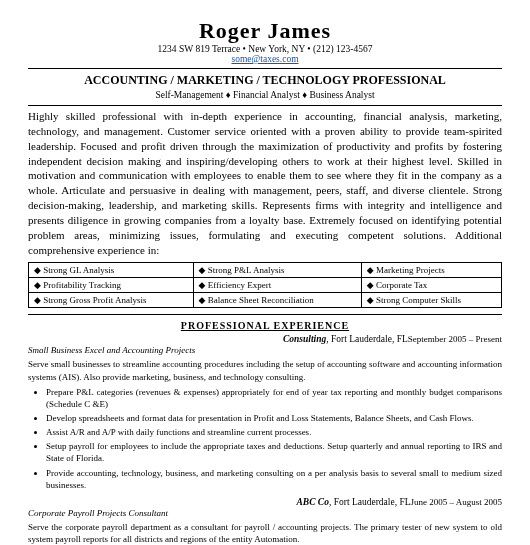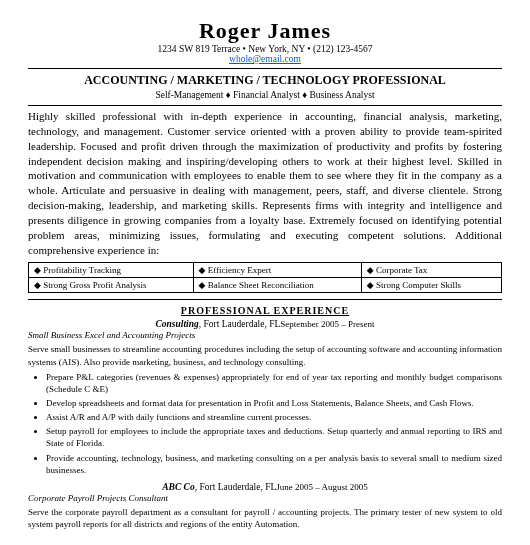--- a/index.html
+++ b/index.html
@@ -70,21 +70,21 @@
       margin-bottom: 6px;
       font-size: 9px;
     }
     .skills-table td {
       border: 1px solid #000;
       padding: 2px 5px;
       vertical-align: middle;
     }
     .exp-header {
       display: flex;
-      justify-content: center;
+      justify-content: flex-end;
       align-items: baseline;
       margin-bottom: 1px;
     }
     .exp-company-name {
       font-weight: bold;
       font-style: italic;
       font-size: 9.5px;
     }
     .exp-location {
       font-size: 9.5px;
@@ -118,35 +118,40 @@
       margin-bottom: 6px;
     }
   </style>
 </head>
 <body>
 
 <div class="header">
   <div class="header-name">Roger James</div>
   <div class="header-address">1234 SW 819 Terrace • New York, NY • (212) 123-4567</div>
   <div>
-    <a class="header-email">whole@email.com</a>
+    <a class="header-email">some@taxes.com</a>
   </div>
 </div>
 
 <hr class="divider">
 
 <div class="professional-title">ACCOUNTING / MARKETING / TECHNOLOGY PROFESSIONAL</div>
 <div class="sub-title">Self-Management ♦ Financial Analyst ♦ Business Analyst</div>
 
 <hr class="divider-thin">
 
 <div class="summary-text">Highly skilled professional with in-depth experience in accounting, financial analysis, marketing, technology, and management. Customer service oriented with a proven ability to provide team-spirited leadership. Focused and profit driven through the maximization of productivity and profits by fostering independent decision making and inspiring/developing others to work at their highest level. Skilled in motivation and communication with employees to enable them to see where they fit in the company as a whole. Articulate and persuasive in dealing with management, peers, staff, and diverse clientele. Strong decision-making, leadership, and marketing skills. Represents firms with integrity and intelligence and presents diligence in growing companies from a loyalty base. Extremely focused on identifying potential problem areas, minimizing issues, formulating and executing competent solutions. Additional comprehensive experience in:</div>
 
 <table class="skills-table">
   <tbody id="skills-tbody">
+  <tr>
+        <td>◆  Strong GL Analysis</td>
+        <td>◆  Strong P&amp;L Analysis</td>
+        <td>◆  Marketing Projects</td>
+      </tr>
       <tr>
         <td>◆  Profitability Tracking</td>
         <td>◆  Efficiency Expert</td>
         <td>◆  Corporate Tax</td>
       </tr>
       <tr>
         <td>◆  Strong Gross Profit Analysis</td>
         <td>◆  Balance Sheet Reconciliation</td>
         <td>◆  Strong Computer Skills</td>
       </tr>

